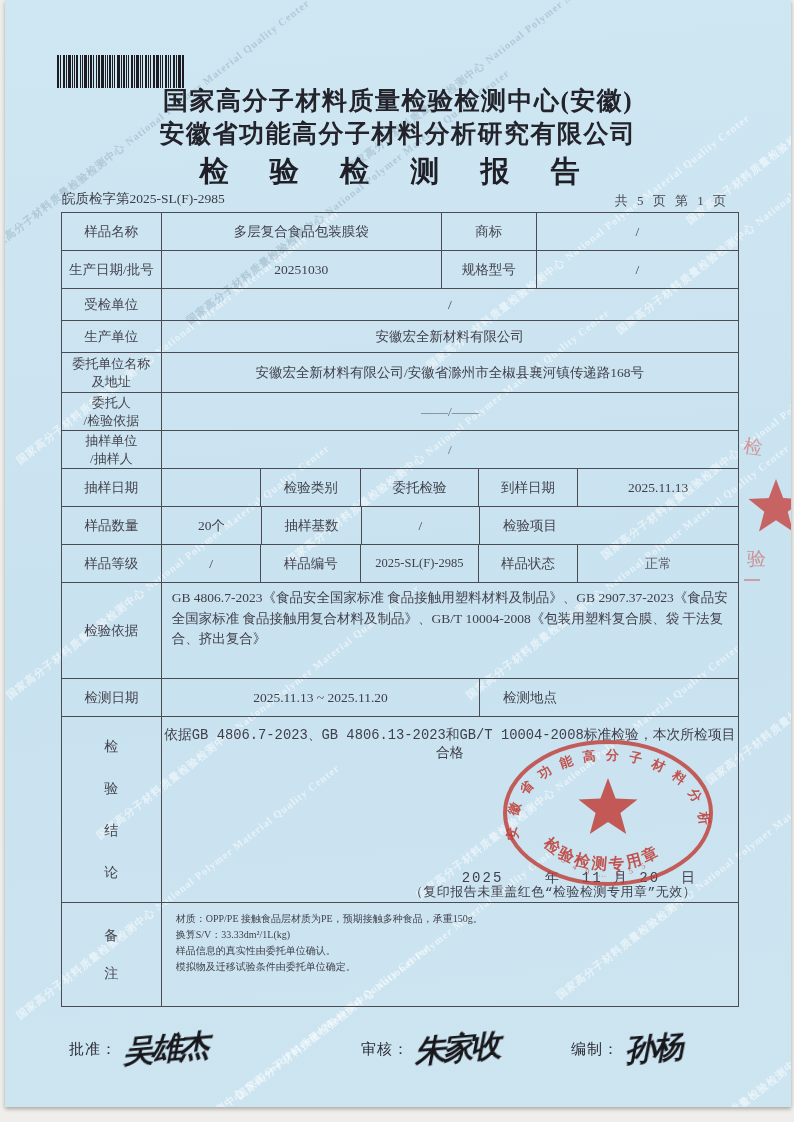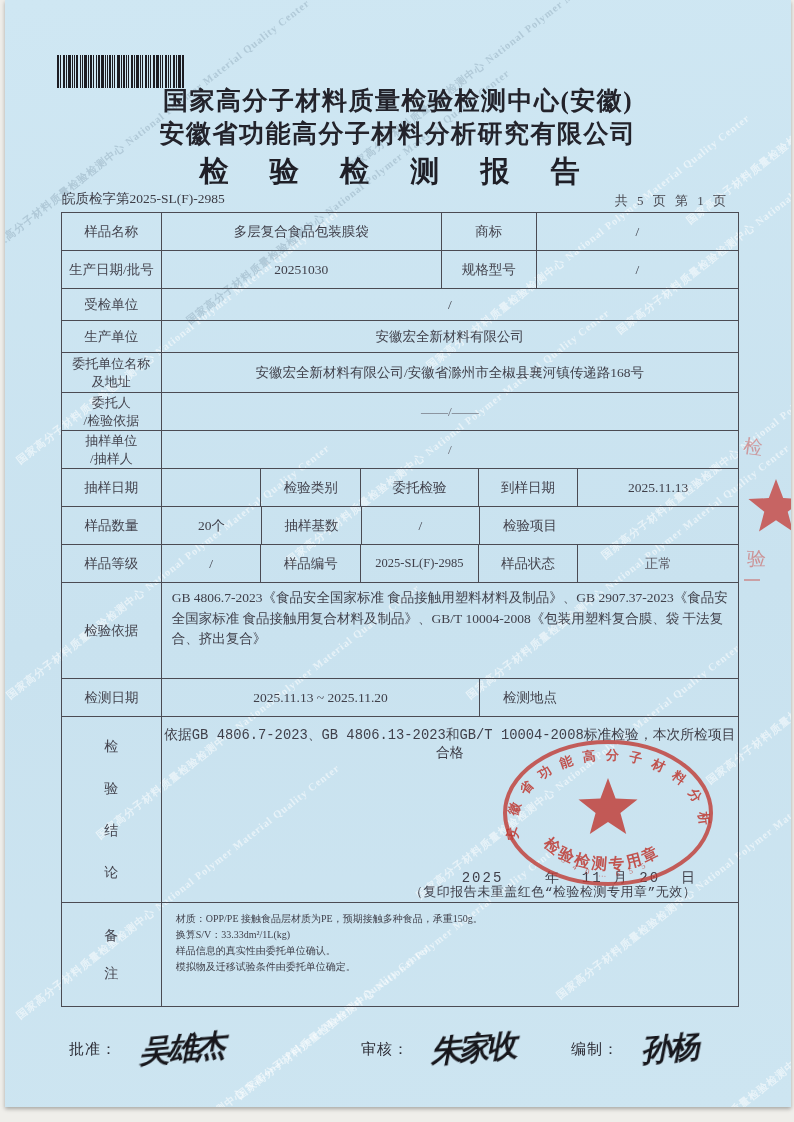--- a/index.html
+++ b/index.html
@@ -37,21 +37,21 @@
   .concl-line { position:absolute; left:0; right:0; top:9px; text-align:center; font-size:13.8px; }
   .concl-date { position:absolute; left:300px; top:152px; font-size:14px; white-space:pre; letter-spacing:2px; }
   .concl-note { position:absolute; left:248px; top:166px; font-size:13px; letter-spacing:.5px; }
   .rem-line { font-size:10px; line-height:1.6; text-align:left; }
   .rem-wrap { padding:6px 6px 0 10px; width:100%; }
   
   .stamp { position:absolute; left:492px; top:734px; z-index:5; }
   .edge-stamp { position:absolute; left:733px; top:413px; z-index:4; }
   
   .footer { position:absolute; left:56px; top:1018px; width:678px; height:70px; z-index:3; }
-  .sig-group { position:absolute; display:flex; align-items:center;gap:16px; }
+  .sig-group { position:absolute; display:flex; align-items:center; }
   .sig-label { font-size:15px; color:#2c2c35; letter-spacing:1px; }
   .sig { font-size:31px; font-weight:700; color:#17171c; transform:rotate(-5deg) skewX(-16deg);
          letter-spacing:-3px; margin-left:8px; filter:blur(.4px); }
 </style>
 </head>
 <body>
 
 <div class="page">
 
   <svg class="barcode" width="130" height="33" viewBox="0 0 130 33">

